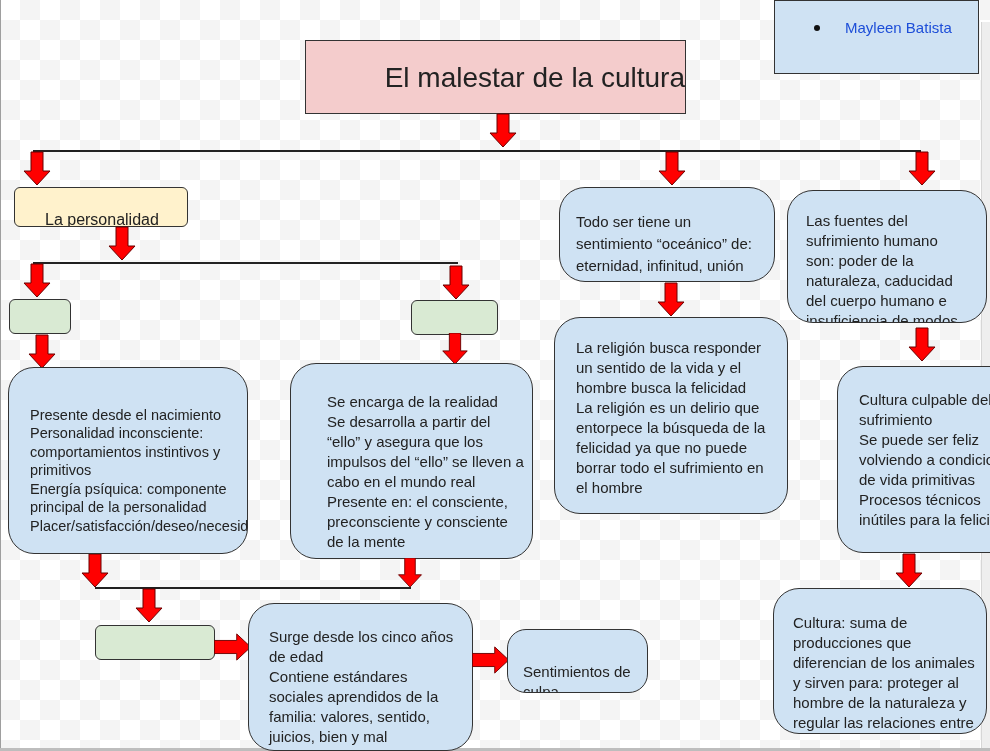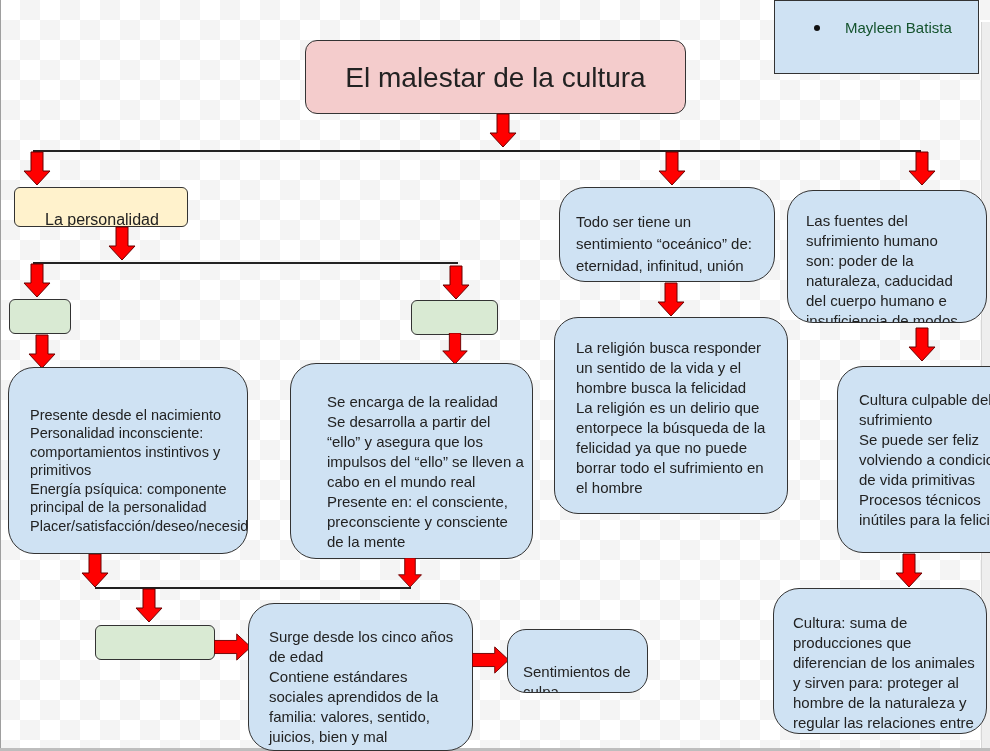--- a/index.html
+++ b/index.html
@@ -22,21 +22,21 @@
     white-space: pre-line;
   }
   .blue { background: #cfe2f3; }
   .green { background: #d9ead3; }
   .yellow { background: #fff2cc; }
   .pink { background: #f4cccc; }
   .r-lg { border-radius: 26px; }
   .r-sm { border-radius: 6px; }
   .line { position: absolute; background: #222; height: 1.5px; }
   .arrow { position: absolute; }
-  .authors { position:absolute; left:774px; top:0; width:205px; height:74px; box-sizing:border-box; border:1.5px solid #333; background:#cfe2f3; font-size:15px; color:#14532d; }
+  .authors { position:absolute; left:774px; top:0; width:205px; height:74px; box-sizing:border-box; border:1.5px solid #333; background:#cfe2f3; font-size:15px; color:#1d4ed8; }
   .authors ul { margin:0; padding:0; list-style:none; }
   .authors li { position:relative; height:20px; line-height:20px; padding-left:70px; }
   .authors li:first-child { margin-top:17px; }
   .authors li .dot { position:absolute; left:39px; top:7px; width:6px; height:6px; border-radius:50%; background:#111; }
 </style>
 </head>
 <body>
 
 <svg width="0" height="0" style="position:absolute">
   <defs>
@@ -52,21 +52,21 @@
 <div class="frame-left"></div>
 <div class="scrollbar"></div>
 <div class="frame-bottom"></div>
 
 <div class="authors">
   <ul>
     <li><span class="dot"></span><span>Mayleen Batista</span></li>
   </ul>
 </div>
 
-<div class="box pink" style="left:305px;top:40px;width:381px;height:74px;border-radius:12px;font-size:28px;line-height:74px;text-align:center;white-space:nowrap;">
+<div class="box pink" style="left:305px;top:40px;width:381px;height:74px;border-radius:0;font-size:28px;line-height:74px;text-align:right;white-space:nowrap;">
   <span>El malestar de la cultura</span>
 </div>
 
 <svg class="arrow" style="left:489px;top:113px" width="28" height="36">
     <use href="#arrow-down"></use>
   </svg>
 <div class="line" style="left:33px;top:150px;width:888px;"></div>
 
 <svg class="arrow" style="left:23px;top:151px" width="28" height="36">
     <use href="#arrow-down"></use>
@@ -145,21 +145,21 @@
 <div class="box blue" style="left:507px;top:629px;width:141px;height:64px;border-radius:19px;padding:12px 10px 0 15px;font-size:15px;line-height:20px;">
   <span>Sentimientos de culpa</span>
 </div>
 
 <div class="box blue r-lg" style="left:559px;top:187px;width:216px;height:95px;padding:1px 10px 0 16px;font-size:15px;line-height:22px;">
   <span>Todo ser tiene un sentimiento “oceánico” de: eternidad, infinitud, unión con el universo</span>
 </div>
 <svg class="arrow" style="left:657px;top:282px" width="28" height="36">
     <use href="#arrow-down"></use>
   </svg>
-<div class="box blue r-lg" style="left:554px;top:317px;width:234px;height:197px;padding:0 8px 0 21px;font-size:15px;line-height:20px;border-radius:24px;">
+<div class="box blue r-lg" style="left:554px;top:317px;width:234px;height:197px;padding:0 8px 0 21px;font-size:15px;line-height:20px;">
   <span>La religión busca responder un sentido de la vida y el hombre busca la felicidad
 La religión es un delirio que entorpece la búsqueda de la felicidad ya que no puede borrar todo el sufrimiento en el hombre</span>
 </div>
 
 <div class="box blue r-lg" style="left:787px;top:190px;width:200px;height:133px;padding:0 20px 0 18px;font-size:15px;line-height:20px;">
   <span>Las fuentes del sufrimiento humano son: poder de la naturaleza, caducidad del cuerpo humano e insuficiencia de modos para interactuar</span>
 </div>
 <svg class="arrow" style="left:908px;top:327px" width="28" height="36">
     <use href="#arrow-down"></use>
   </svg>

